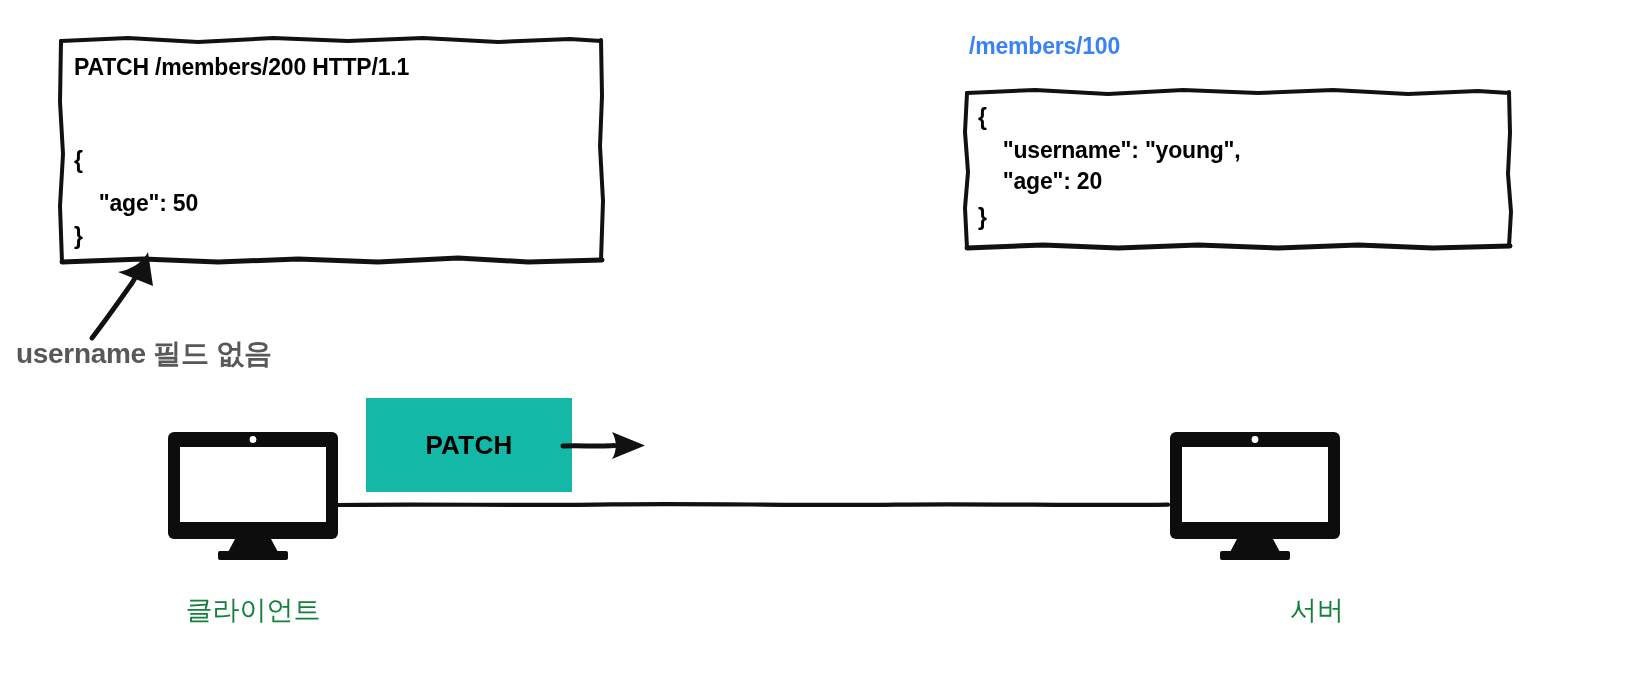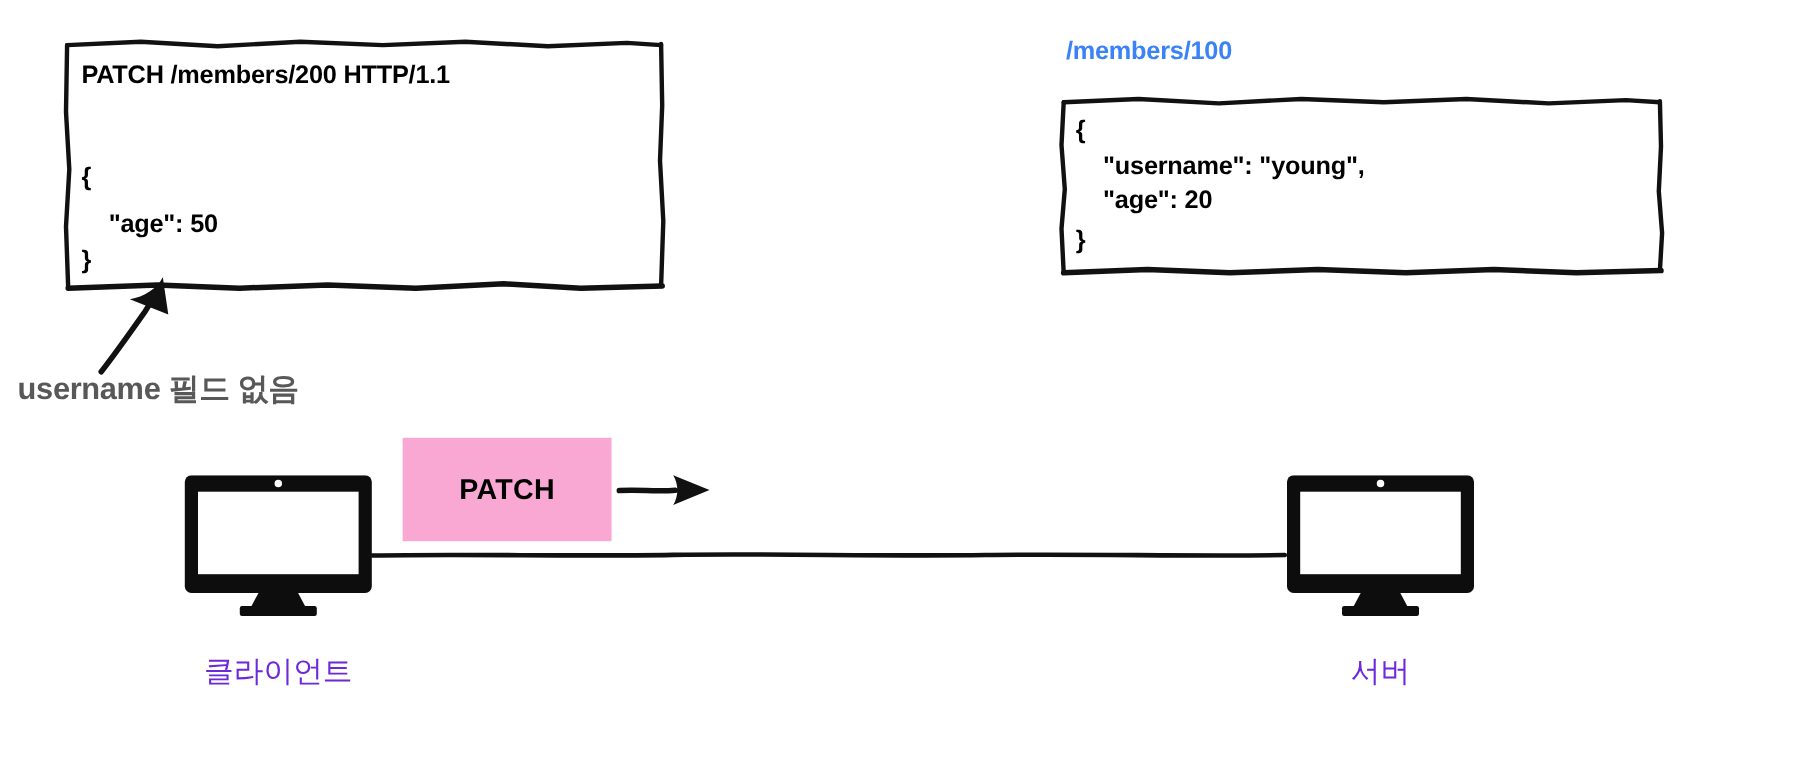--- a/index.html
+++ b/index.html
@@ -71,21 +71,21 @@
     white-space: pre;
     letter-spacing: -0.3px;
   }
 
   
   .node-caption {
     position: absolute;
     font-family: "Liberation Sans", sans-serif;
     font-weight: normal;
     font-size: 27px;
-    color: #6d28d9;
+    color: #15803d;
     white-space: pre;
     text-align: center;
   }
 
   
   .method-chip {
     position: absolute;
     display: flex;
     align-items: center;
     justify-content: center;
@@ -152,21 +152,21 @@
     </svg>
 
     <div class="code-block" style="left:15px; top:14px;">{</div>
     <div class="code-block" style="left:15px; top:47px;">    "username": "young",</div>
     <div class="code-block" style="left:15px; top:78px;">    "age": 20</div>
     <div class="code-block" style="left:15px; top:114px;">}</div>
   </div>
 
   <div class="annotation" style="left:16px; top:335px;">username 필드 없음</div>
 
-  <div class="method-chip" style="left:366px; top:398px; width:190px; height:94px; background:#f9a8d4;">
+  <div class="method-chip" style="left:366px; top:398px; width:206px; height:94px; background:#14b8a6;">
     <span>PATCH</span>
   </div>
 
   <div class="monitor" style="left:166px; top:432px;">
     <svg width="174" height="128" viewBox="0 0 174 128">
       <rect x="2" y="0" width="170" height="107" rx="6" fill="#0D0D0D"></rect>
       <rect x="14" y="15" width="146" height="75" fill="#FFFFFF"></rect>
       <circle cx="87" cy="7.5" r="3.4" fill="#FFFFFF"></circle>
       <path d="M69,107 L105,107 L113,122 L61,122 Z" fill="#0D0D0D"></path>
       <rect x="52" y="119" width="70" height="9" rx="2" fill="#0D0D0D"></rect>
@@ -177,21 +177,21 @@
     <svg width="174" height="128" viewBox="0 0 174 128">
       <rect x="2" y="0" width="170" height="107" rx="6" fill="#0D0D0D"></rect>
       <rect x="14" y="15" width="146" height="75" fill="#FFFFFF"></rect>
       <circle cx="87" cy="7.5" r="3.4" fill="#FFFFFF"></circle>
       <path d="M69,107 L105,107 L113,122 L61,122 Z" fill="#0D0D0D"></path>
       <rect x="52" y="119" width="70" height="9" rx="2" fill="#0D0D0D"></rect>
     </svg>
   </div>
 
   <div class="node-caption" style="left:153px; top:592px; width:200px;">클라이언트</div>
-  <div class="node-caption" style="left:1155px; top:592px; width:200px;">서버</div>
+  <div class="node-caption" style="left:1217px; top:592px; width:200px;">서버</div>
 
   <svg id="wires" viewBox="0 0 1642 694">
 
     <path class="ink" d="M338,505 C430,503.5 520,506 612,504.4 C705,503 800,506 896,504.6
              C990,503.4 1085,506 1168,504.6" stroke-width="4.2"></path>
 
     <path class="ink" d="M563,446 C580,445 598,447 614,445.6" stroke-width="5"></path>
     <path class="inkfill" d="M612,432 L645,445.5 L612,459 C617,451.5 617,440 612,432 Z"></path>
 
     <path class="ink" d="M92,338 C106,320 120,300 132,283 C137,275 141,268 144,262" stroke-width="5"></path>

